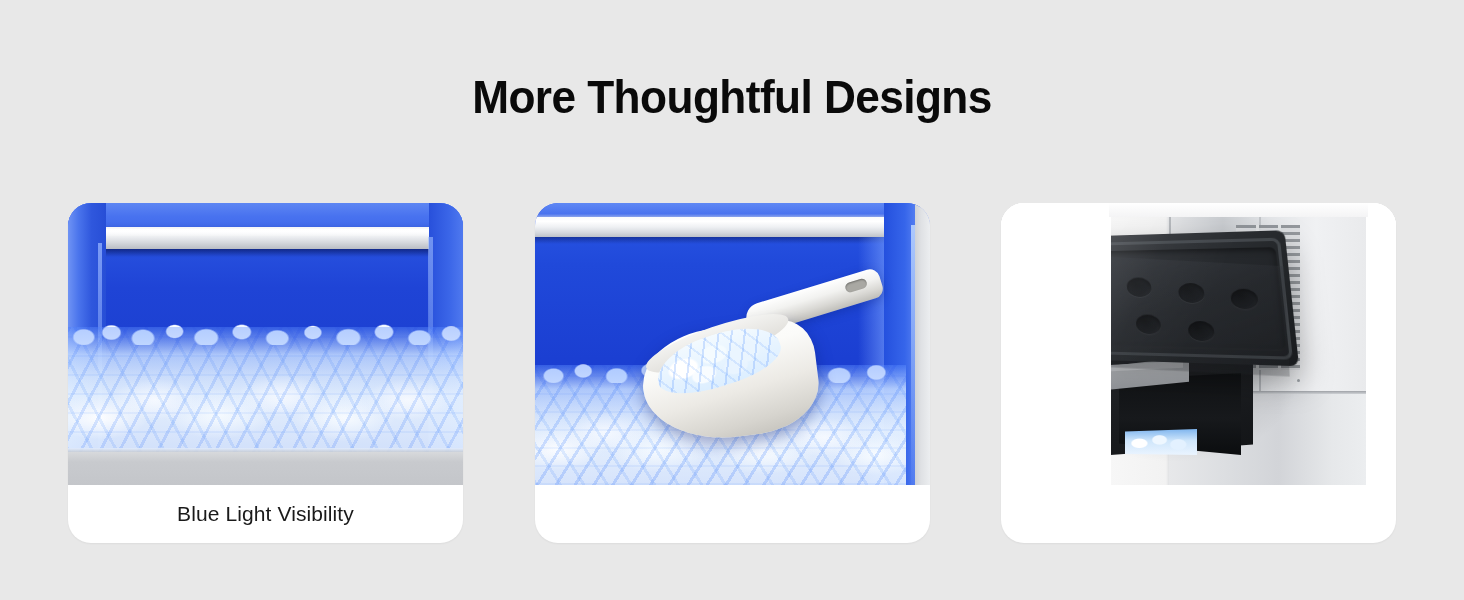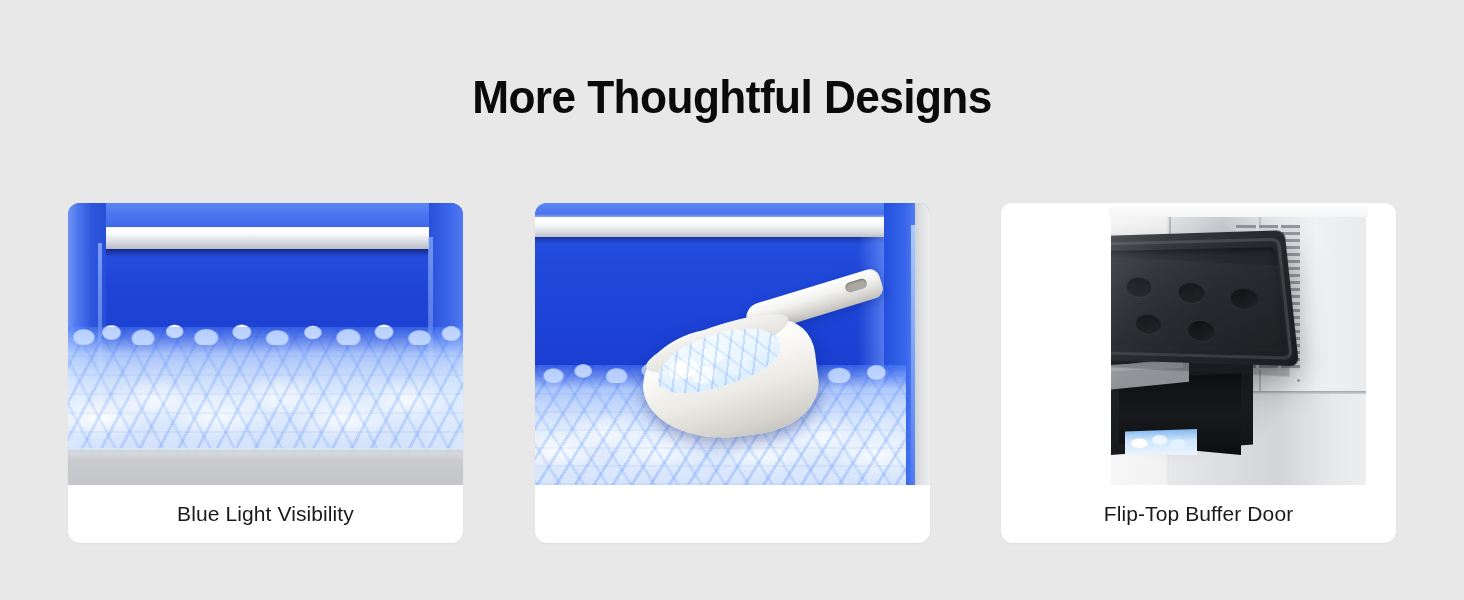--- a/index.html
+++ b/index.html
@@ -38,21 +38,21 @@
     left: 68px;
     width: 1328px;
     height: 340px;
     display: flex;
     justify-content: space-between;
   }
   .card {
     width: 395px;
     height: 340px;
     background: #ffffff;
-    border-radius: 12px;
+    border-radius: 23px;
     overflow: hidden;
     display: flex;
     flex-direction: column;
     box-shadow: 0 1px 2px rgba(0,0,0,0.05);
   }
   .card-media {
     position: relative;
     width: 100%;
     height: 282px;
     overflow: hidden;
@@ -626,16 +626,15 @@
           <div class="ft-hole" style="left:106px; top:88px;"></div>
           <div class="ft-lid-sheen"></div>
         </div>
 
         <div class="ft-smoke"></div>
         <div class="ft-left-white"></div>
         <div class="ft-right-white"></div>
         <div class="ft-top-white"></div>
       </div>
     </div>
-    <div class="card-caption">Flip-Top Buffer Door</div>
   </div>
 
 </div>
 
 </body></html>

